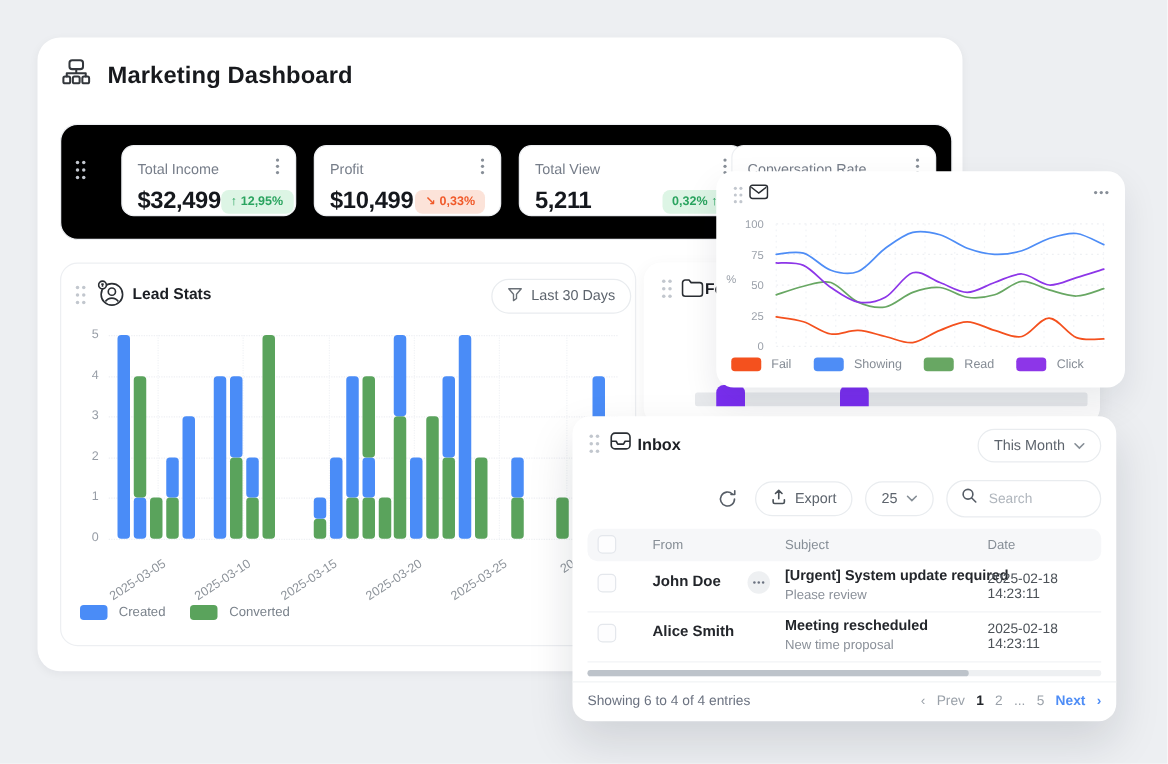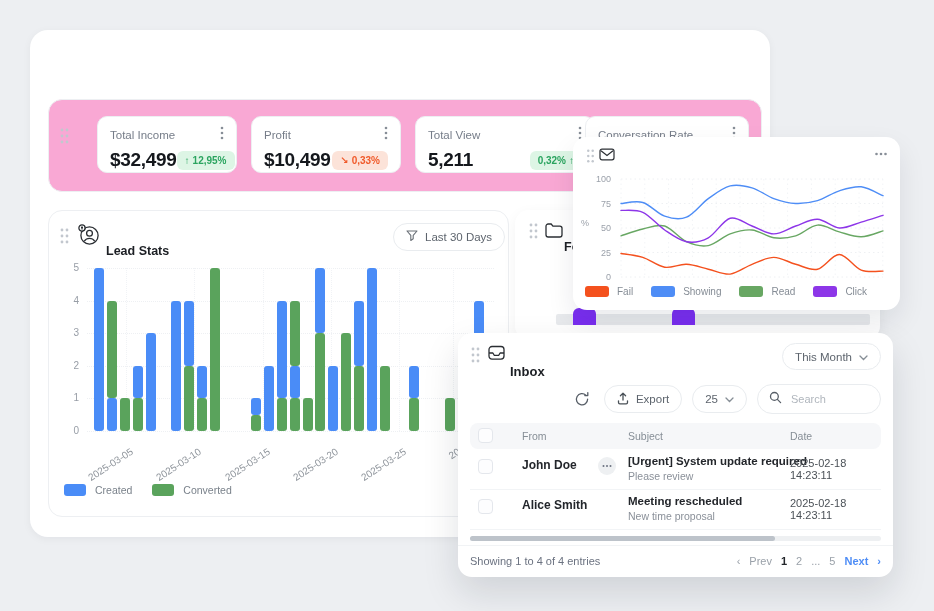--- a/index.html
+++ b/index.html
@@ -2,32 +2,32 @@
 <html><head>
 <meta charset="utf-8">
 <style>
   html,body{margin:0;padding:0;}
   body{width:934px;height:611px;background:#edeff2;font-family:"Liberation Sans","DejaVu Sans",sans-serif;overflow:hidden;position:relative;}
   .abs{position:absolute;}
   .card{position:absolute;background:#fff;border-radius:14px;}
   #panel{left:30px;top:30px;width:740px;height:507px;background:#fff;border-radius:18px;box-shadow:0 2px 8px rgba(15,23,42,.05);}
   #page-header{left:18px;top:15px;display:flex;align-items:center;gap:12px;}
   #page-title{font-size:19px;font-weight:700;color:#17191d;letter-spacing:.1px;}
-  #stats-row{left:18px;top:69px;width:712px;height:91px;border:1px solid #edeff2;border-radius:14px;background:#f9a8d4;}
+  #stats-row{left:18px;top:69px;width:712px;height:91px;border:1px solid #edeff2;border-radius:14px;background:#000000;}
   .stat-card{position:absolute;top:16px;height:57px;border:1px solid #edeff2;border-radius:10px;background:#fff;padding:9px 12px;box-sizing:border-box;}
   .stat-title-row{display:flex;justify-content:space-between;align-items:center;}
   .stat-title{font-size:11.5px;color:#767d89;}
   .stat-value-row{display:flex;justify-content:space-between;align-items:center;margin-top:5px;}
   .stat-value{font-size:19px;font-weight:700;color:#15181d;letter-spacing:-.3px;}
   .badge{font-size:10px;font-weight:700;border-radius:6px;padding:4px 8px;display:inline-flex;gap:3px;align-items:center;}
   .badge.up{background:#ddf5e5;color:#2aa45f;}
   .badge.down{background:#fce3d9;color:#f05a2a;}
   
   #lead-card{left:18px;top:180px;width:459px;height:305px;border:1px solid #edeff2;border-radius:14px;background:#fff;}
-  .card-head-label{font-size:12.5px;font-weight:700;color:#1c1f24;margin-top:16px;}
+  .card-head-label{font-size:12.5px;font-weight:700;color:#1c1f24;}
   .pill-btn{display:inline-flex;align-items:center;gap:7px;border:1px solid #e9ecef;border-radius:15px;height:28px;padding:0 12px;font-size:11.5px;color:#5d646d;background:#fff;box-sizing:border-box;}
   .gridline-h{position:absolute;border-top:1px dotted #eef0f3;height:0;}
   .gridline-v{position:absolute;border-left:1px dotted #f1f3f6;width:0;}
   .ytick{position:absolute;font-size:10px;color:#979da6;width:26px;text-align:right;}
   .bar-seg{position:absolute;width:10px;border-radius:3px;}
   .xtick{position:absolute;font-size:10px;color:#8e949b;width:64px;text-align:right;transform:rotate(-33deg);transform-origin:100% 50%;white-space:nowrap;}
   .legend-row{position:absolute;display:flex;align-items:center;gap:9px;}
   .legend-swatch{width:22px;height:12px;border-radius:3px;display:inline-block;}
   .legend-label{font-size:10.5px;color:#7a828b;margin-right:11px;}
   
@@ -62,20 +62,32 @@
   #showing{position:absolute;left:12px;top:9px;font-size:11px;color:#6b7280;}
   #pagination{position:absolute;right:12px;top:9px;display:flex;gap:9px;font-size:11px;align-items:center;}
   .pg-dim{color:#9aa1a9;} .pg-active{color:#23262b;font-weight:700;} .pg-link{color:#4e8df6;font-weight:600;}
   .handle{flex:none;}
 </style>
 </head>
 <body>
 
 <div id="panel" class="abs">
 
+  <div id="page-header" class="abs">
+    <span>
+      <svg width="26" height="26" viewBox="0 0 24 24" fill="none" stroke="#33373c" stroke-width="1.5" stroke-linejoin="round" stroke-linecap="round">
+        <rect x="7" y="3" width="10" height="6.5" rx="2"></rect>
+        <path d="M12 9.5v3M5 15v-2.5h14V15"></path>
+        <rect x="2.5" y="15" width="5" height="5" rx="1.2"></rect>
+        <rect x="9.5" y="15" width="5" height="5" rx="1.2"></rect>
+        <rect x="16.5" y="15" width="5" height="5" rx="1.2"></rect>
+      </svg>
+    </span>
+    <span id="page-title">Marketing Dashboard</span>
+  </div>
 
   <div id="stats-row" class="abs">
     <span class="abs handle" style="left:10px;top:27px;">
       <svg width="11" height="18" viewBox="0 0 11 18">
           <g fill="#c2c7ce">
             <circle cx="3" cy="3" r="1.4"></circle>
             <circle cx="8" cy="3" r="1.4"></circle>
             <circle cx="3" cy="9" r="1.4"></circle>
             <circle cx="8" cy="9" r="1.4"></circle>
             <circle cx="3" cy="15" r="1.4"></circle>
@@ -446,21 +458,21 @@
         <span class="subj-sub">New time proposal</span>
         <span class="row-date">2025-02-18 14:23:11</span>
       </div>
     </div>
 
   <div id="hscroll-track">
       <div id="hscroll-thumb"></div>
     </div>
 
   <div id="inbox-footer">
-    <span id="showing">Showing 1 to 4 of 4 entries</span>
+    <span id="showing">Showing 6 to 4 of 4 entries</span>
     <div id="pagination">
         <span class="pg-dim">‹</span>
         <span class="pg-dim">Prev</span>
         <span class="pg-active">1</span>
         <span class="pg-dim">2</span>
         <span class="pg-dim">...</span>
         <span class="pg-dim">5</span>
         <span class="pg-link">Next</span>
         <span class="pg-link">›</span>
       </div>

